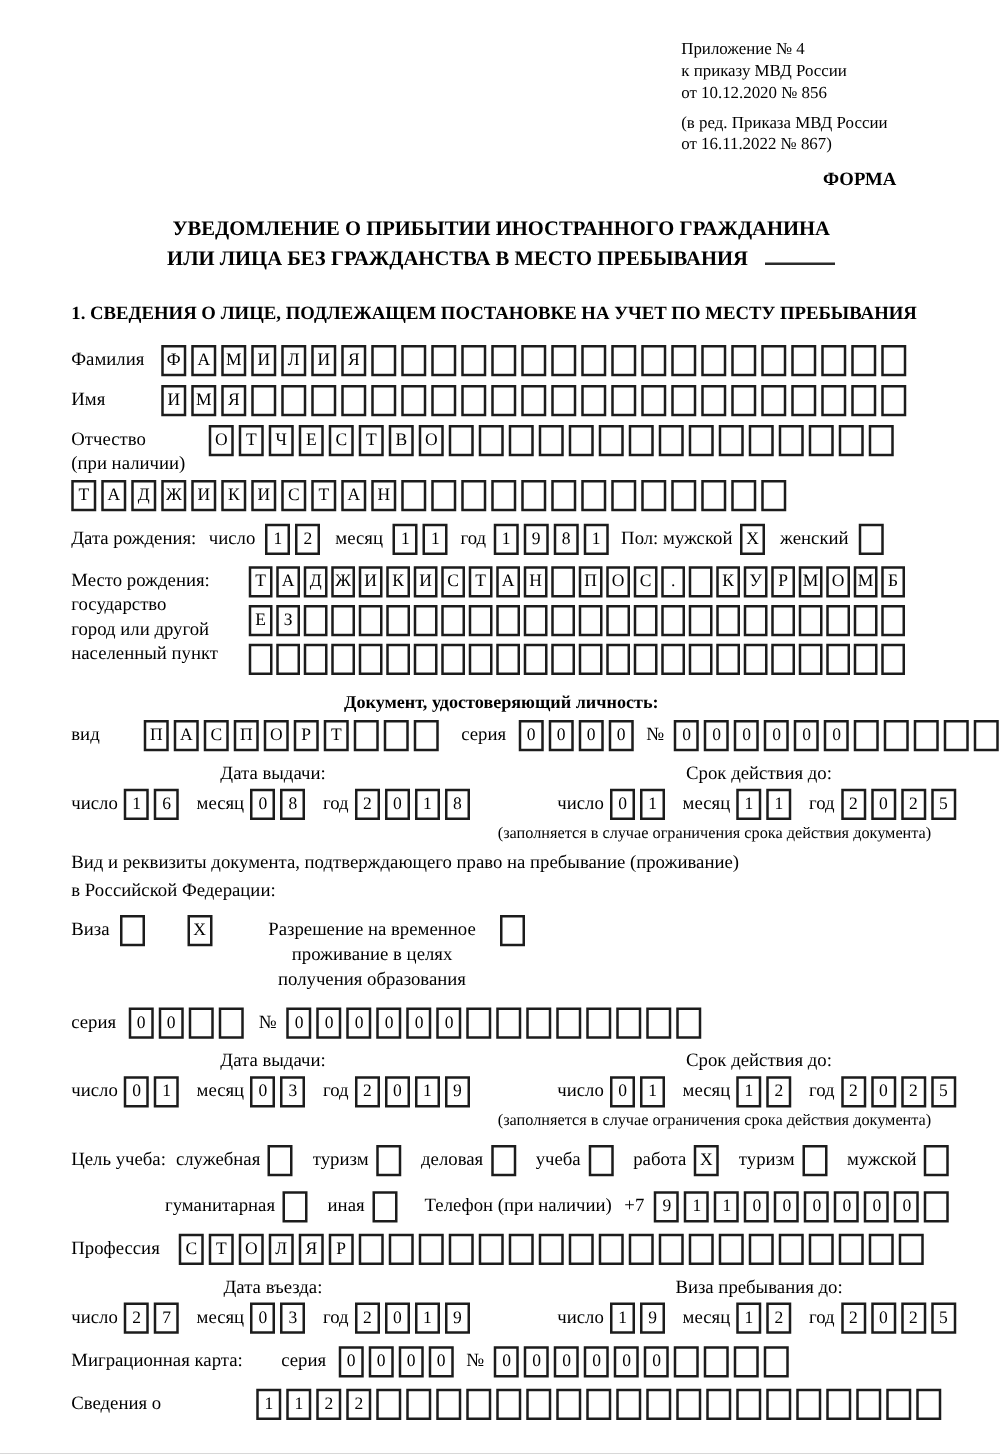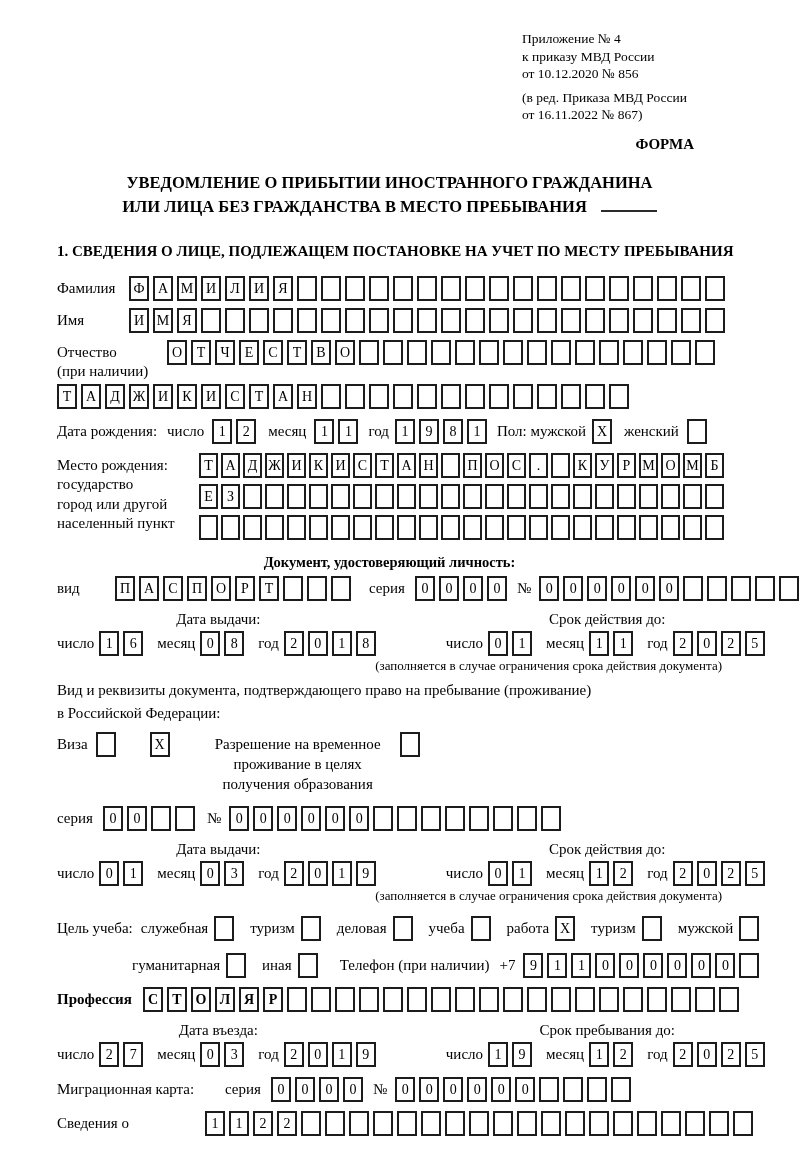--- a/index.html
+++ b/index.html
@@ -1,18 +1,18 @@
 <!DOCTYPE html>
 <html lang="ru"><head>
 <meta charset="utf-8">
 <style>
   html,body{margin:0;padding:0;background:#888;}
   body{width:800px;height:1163px;background:#fff;overflow:hidden;
        font-family:"Liberation Serif","DejaVu Serif",serif;color:#000;font-size:15px;}
-  .page{box-sizing:border-box;width:800px;height:1163px;padding:30px 78px 0 57px;background:#fff;}
+  .page{box-sizing:border-box;width:800px;height:1163px;padding:30px 55px 0 57px;background:#fff;}
 
   
   .annex{margin-left:auto;width:200px;font-size:13.5px;line-height:1.3;}
   .annex div{white-space:nowrap;}
   .annex-amend{margin-top:6px;}
   .form-word{margin-top:12px;padding-right:28px;text-align:right;font-weight:bold;font-size:15px;}
 
   .title{margin-top:18px;text-align:center;font-weight:bold;font-size:16.5px;line-height:1.45;}
   .title .uline{display:inline-block;width:56px;height:15px;border-bottom:2.5px solid #2b2b2b;margin-left:14px;}
 
@@ -524,21 +524,21 @@
         <span class="cell">0</span>
         <span class="cell">0</span>
         <span class="cell">0</span>
         <span class="cell">0</span>
         <span class="cell">0</span>
         <span class="cell">0</span>
         <span class="cell"></span>
       </span>
   </div>
 
-  <div class="row" style="margin-top:9px;font-weight:bold;">
+  <div class="row" style="margin-top:9px;">
     <div class="lbl" style="width:86px;">Профессия</div>
     <div class="cells">
         <span class="cell">С</span>
         <span class="cell">Т</span>
         <span class="cell">О</span>
         <span class="cell">Л</span>
         <span class="cell">Я</span>
         <span class="cell">Р</span>
         <span class="cell"></span>
         <span class="cell"></span>
@@ -579,21 +579,21 @@
         <span class="w after">год</span>
         <span class="cells">
             <span class="cell">2</span>
             <span class="cell">0</span>
             <span class="cell">1</span>
             <span class="cell">9</span>
           </span>
       </div>
     </div>
     <div class="dgroup right">
-      <div class="dlabel">Срок пребывания до:</div>
+      <div class="dlabel">Виза пребывания до:</div>
       <div class="dfields">
         <span class="w">число</span>
         <span class="cells">
             <span class="cell">1</span>
             <span class="cell">9</span>
           </span>
         <span class="w after">месяц</span>
         <span class="cells">
             <span class="cell">1</span>
             <span class="cell">2</span>

